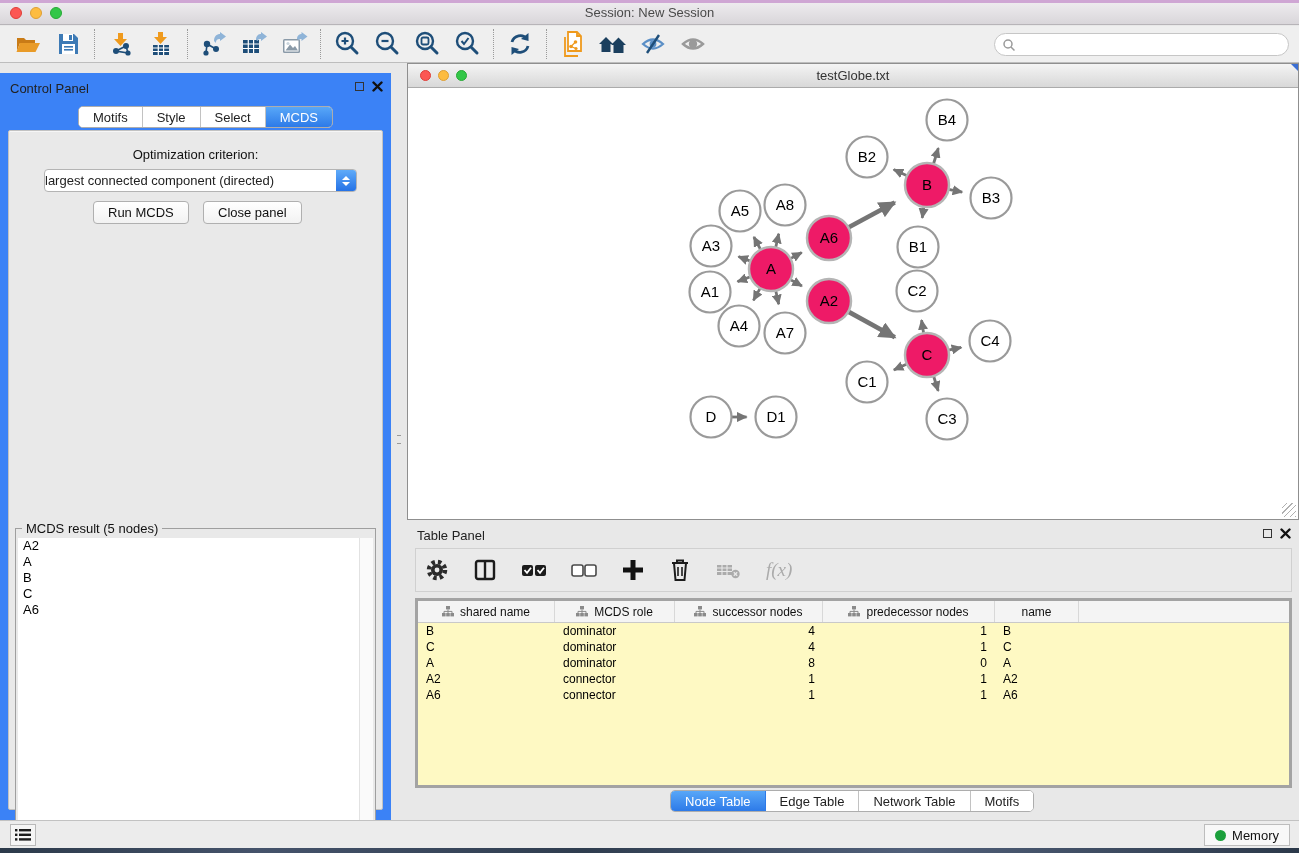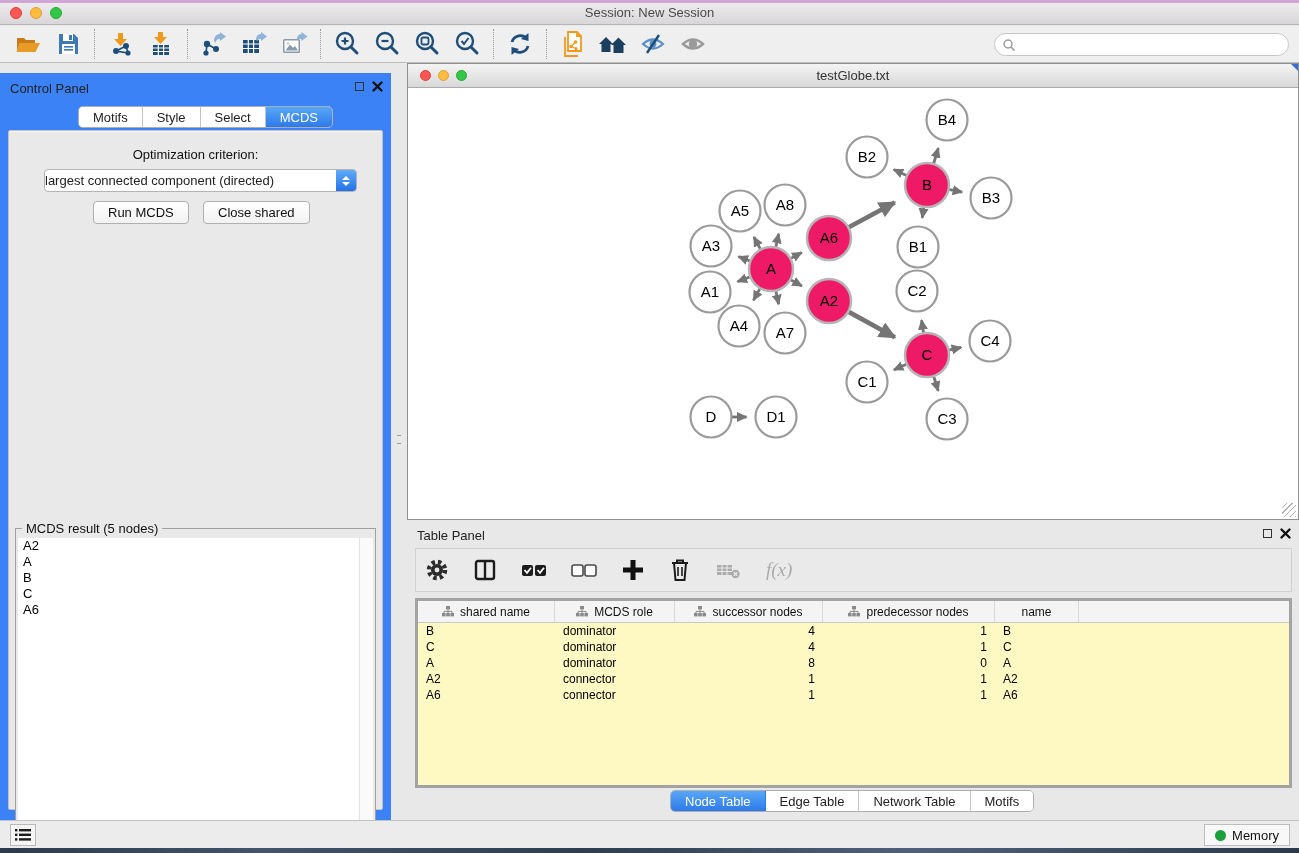--- a/index.html
+++ b/index.html
@@ -286,21 +286,21 @@
     <div class="cp-content">
       <div class="opt-label">Optimization criterion:</div>
       <div class="dropdown">
         <span class="dd-text">largest connected component (directed)</span>
         <span class="dd-stepper">
             <span class="tri-up"></span>
             <span class="tri-dn"></span>
           </span>
       </div>
       <button class="cp-btn btn-run">Run MCDS</button>
-      <button class="cp-btn btn-close">Close shared</button>
+      <button class="cp-btn btn-close">Close panel</button>
       <div class="groupbox">
         <span class="legend">MCDS result (5 nodes)</span>
         <div class="gb-list" id="mcds-list">
             <div class="gb-item">A2</div>
             <div class="gb-item">A</div>
             <div class="gb-item">B</div>
             <div class="gb-item">C</div>
             <div class="gb-item">A6</div>
           </div>
         <div class="gb-scroll"></div>

